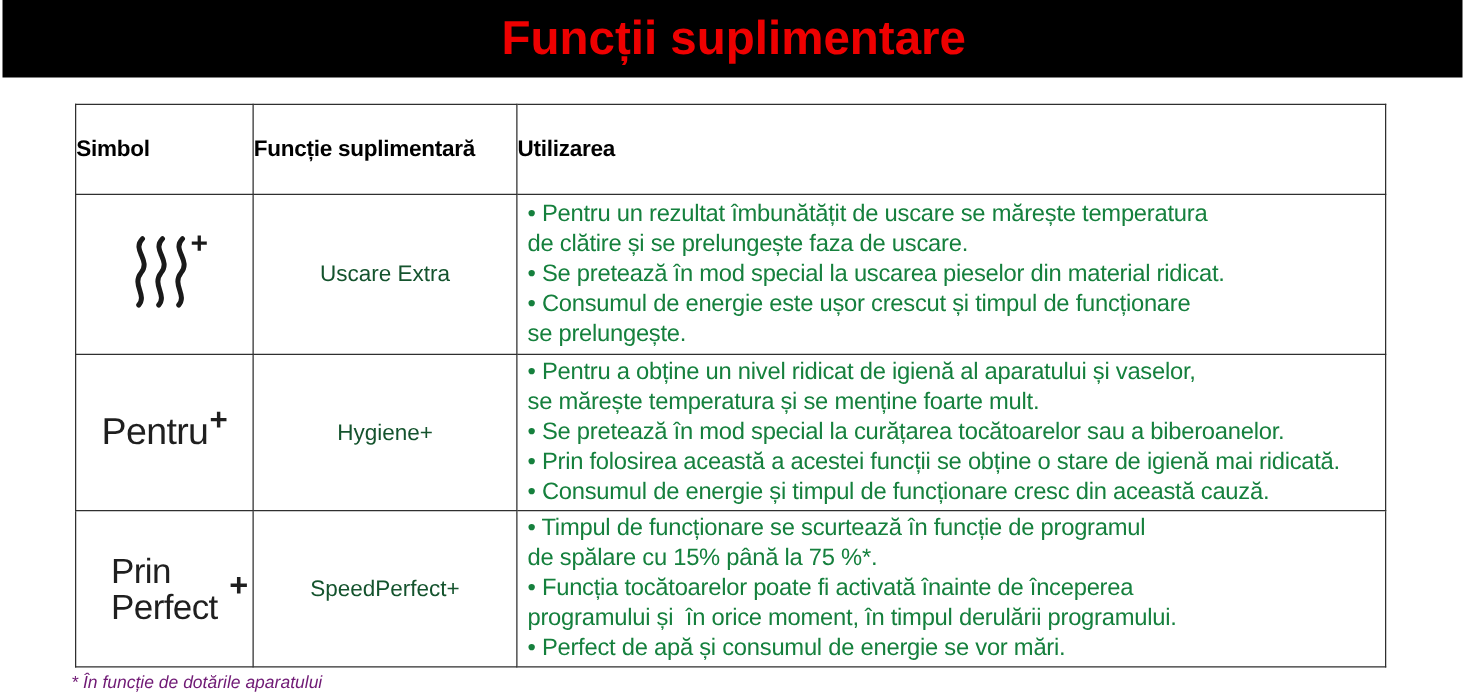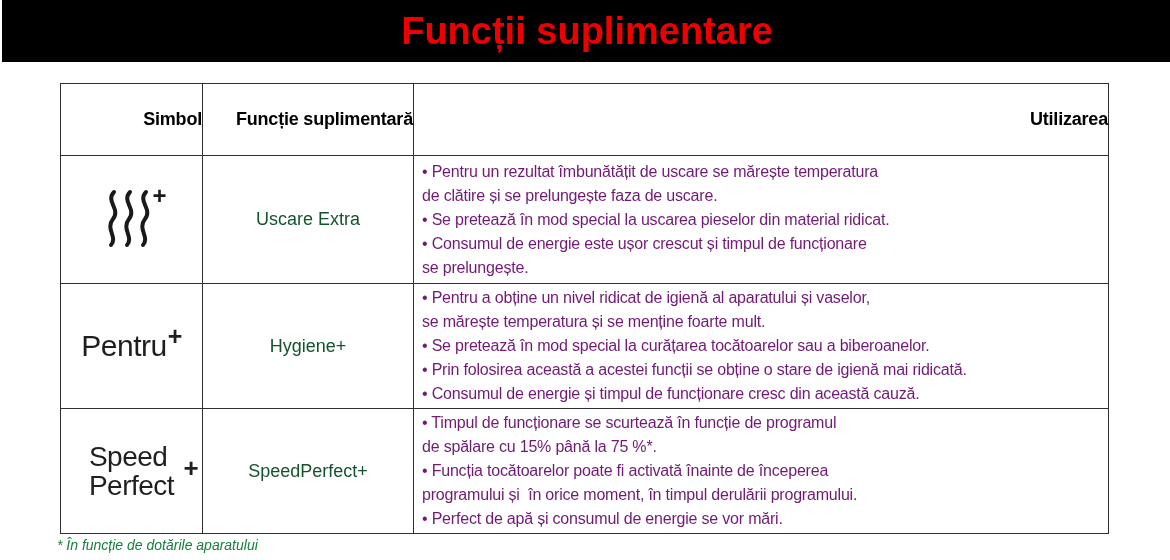--- a/index.html
+++ b/index.html
@@ -35,36 +35,36 @@
     vertical-align: middle;
     background: #ffffff;
   }
   col.c-symbol   { width: 142px; }
   col.c-function { width: 211px; }
   col.c-usage    { width: 695px; }
 
   th.hdr {
     font-size: 18px; font-weight: bold;
     letter-spacing: -0.2px;
-    text-align: right;
+    text-align: left;
     height: 72px;
     color: #000;
   }
   td.cell-symbol { text-align: center; }
   td.cell-function {
     text-align: center;
     font-size: 18px;
     color: #14532d;
   }
   td.cell-usage {
     padding: 2px 6px 2px 8px;
-    font-size: 16px;
+    font-size: 19px;
     letter-spacing: -0.2px;
     line-height: 24px;
-    color: #701a75;
+    color: #15803d;
   }
   td.cell-usage div { white-space: pre; }
 
   
   tr.r1 td { height: 128px; }
   tr.r2 td { height: 124px; }
   tr.r3 td { height: 120px; }
 
   
   .steam-wrap { position: relative; display: inline-block; width: 62px; height: 60px; }
@@ -87,21 +87,21 @@
     text-align: left;
     font-size: 28px; line-height: 29px; color: #1f1f1f; letter-spacing: -0.5px;
   }
   .speed-plus {
     position: absolute; right: -24px; top: 13px;
     font-size: 26px; font-weight: 600; line-height: 1;
   }
 
   .footnote {
     position: absolute; left: 57px; top: 537px;
-    font-size: 14px; font-style: italic; color: #15803d;
+    font-size: 14px; font-style: italic; color: #701a75;
   }
 </style>
 </head>
 <body>
 
 <div class="title-bar">
   <div class="page-title">Funcții suplimentare</div>
 </div>
 
 <table class="fn-table">
@@ -148,21 +148,21 @@
           <div>se mărește temperatura și se menține foarte mult.</div>
           <div>• Se pretează în mod special la curățarea tocătoarelor sau a biberoanelor.</div>
           <div>• Prin folosirea această a acestei funcții se obține o stare de igienă mai ridicată.</div>
           <div>• Consumul de energie și timpul de funcționare cresc din această cauză.</div>
         </td>
   </tr>
 
   <tr class="r3">
     <td class="cell-symbol">
       <span class="speed-wrap">
-        <div>Speed</div>
+        <div>Prin</div>
         <div>Perfect</div>
         <span class="speed-plus">+</span>
       </span>
     </td>
     <td class="cell-function">SpeedPerfect+</td>
     <td class="cell-usage">
           <div>• Timpul de funcționare se scurtează în funcție de programul</div>
           <div>de spălare cu 15% până la 75 %*.</div>
           <div>• Funcția tocătoarelor poate fi activată înainte de începerea</div>
           <div>programului și  în orice moment, în timpul derulării programului.</div>

